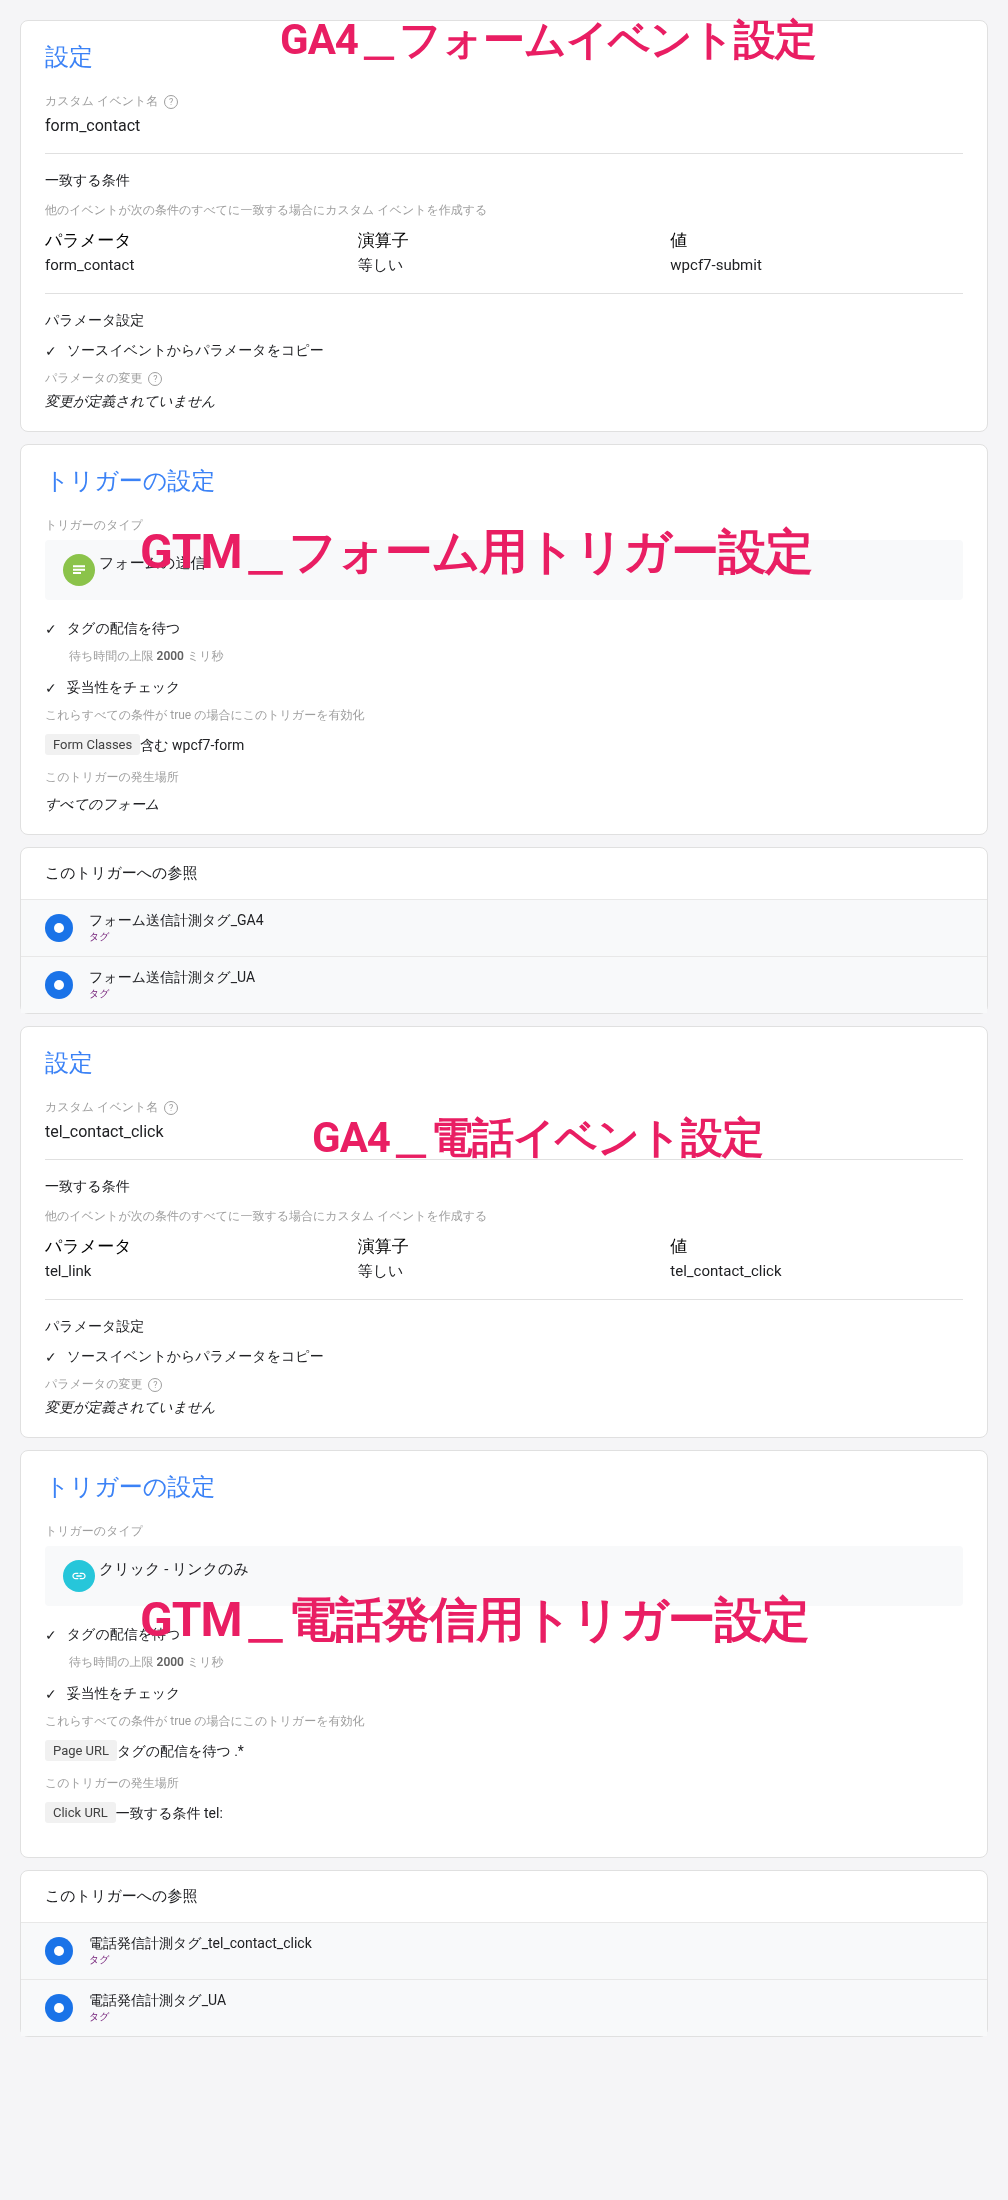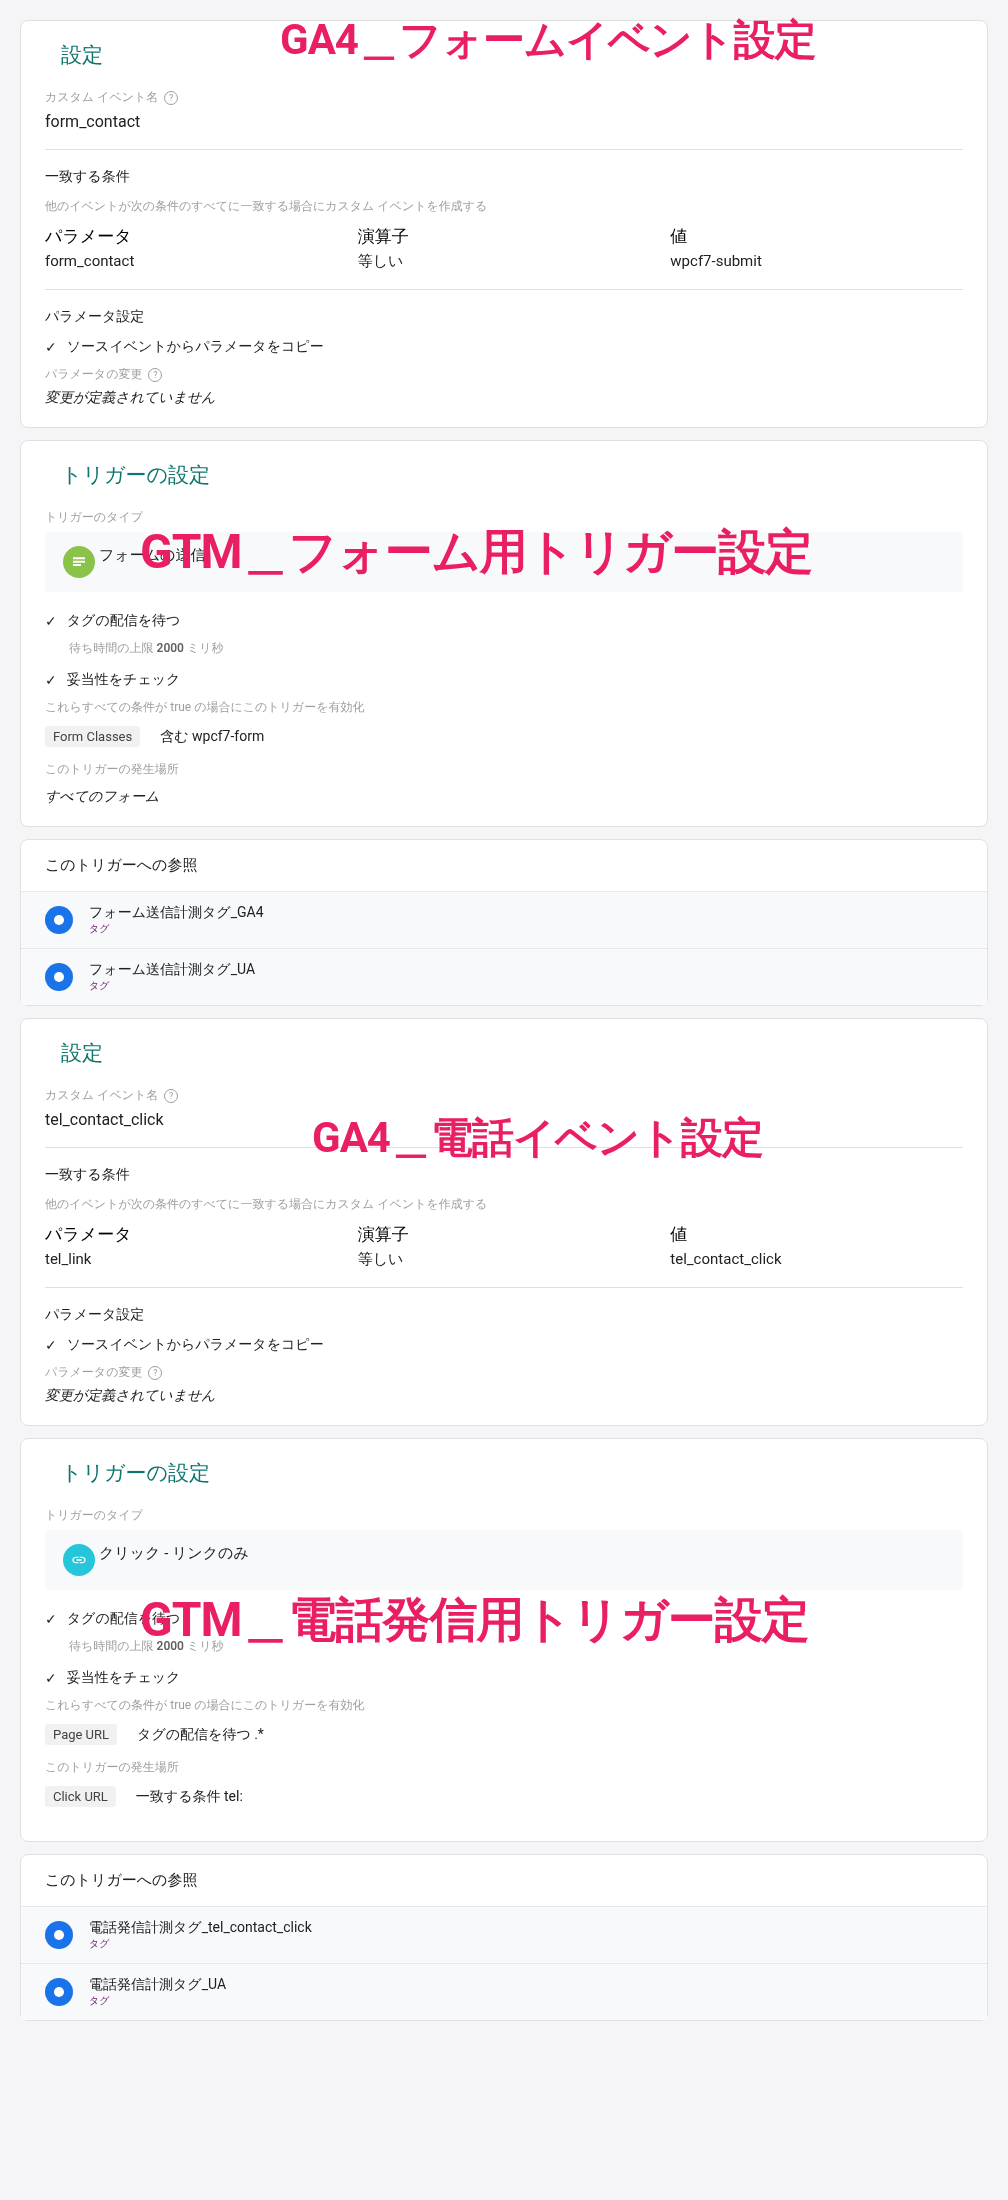--- a/index.html
+++ b/index.html
@@ -23,25 +23,24 @@
       white-space: nowrap;
     }
     .panel {
       background: #fff;
       border: 1px solid #e0e0e0;
       border-radius: 8px;
       margin-bottom: 12px;
       padding: 20px 24px;
     }
     .section-heading {
-      font-size: 21px;
-      color: #0f766e;
+      font-size: 24px;
+      color: #3b82f6;
       font-weight: 400;
       margin-bottom: 20px;
-      margin-left: 16px;
     }
     .field-label {
       font-size: 12px;
       color: #9e9e9e;
       margin-bottom: 6px;
       display: flex;
       align-items: center;
       gap: 6px;
     }
     .field-value {
@@ -142,22 +141,22 @@
     .pill {
       background: #f1f1f1;
       padding: 3px 8px;
       border-radius: 3px;
       font-size: 13px;
       color: #424242;
       display: inline-block;
     }
     .pill-row {
       display: flex;
-      gap: 20px;
-      align-items: center;
+      gap: 0;
+      align-items: flex-end;
       margin-bottom: 14px;
       font-size: 14px;
     }
     .value-text-small {
       font-size: 14px;
       color: #202124;
       font-style: italic;
     }
     .ref-panel {
       background: #fff;

